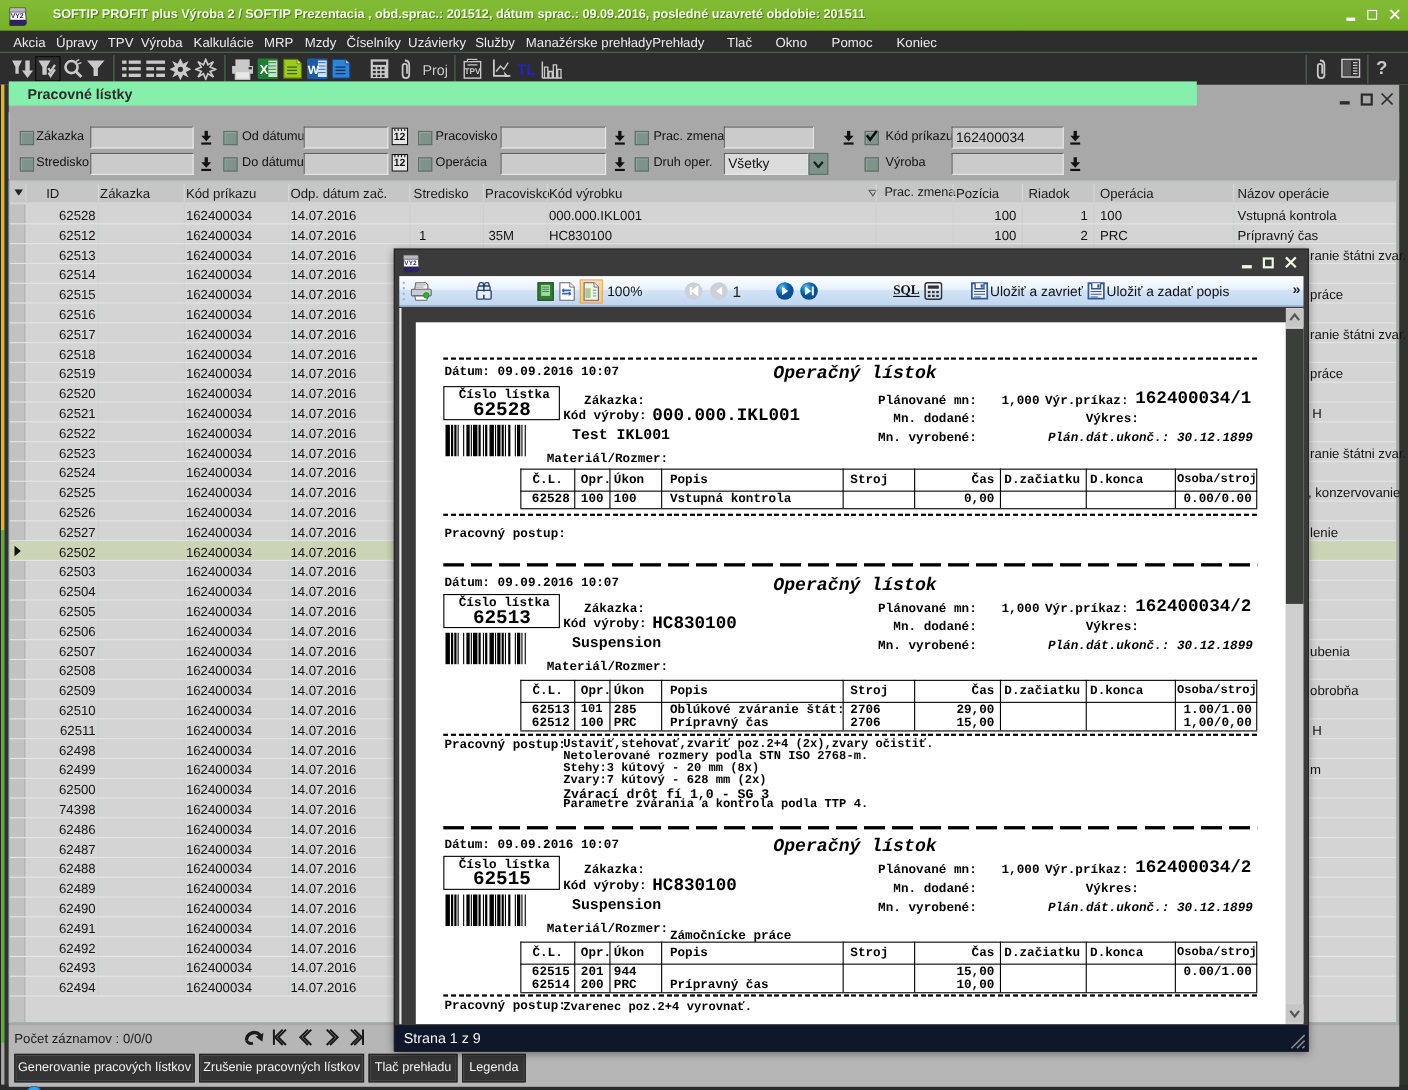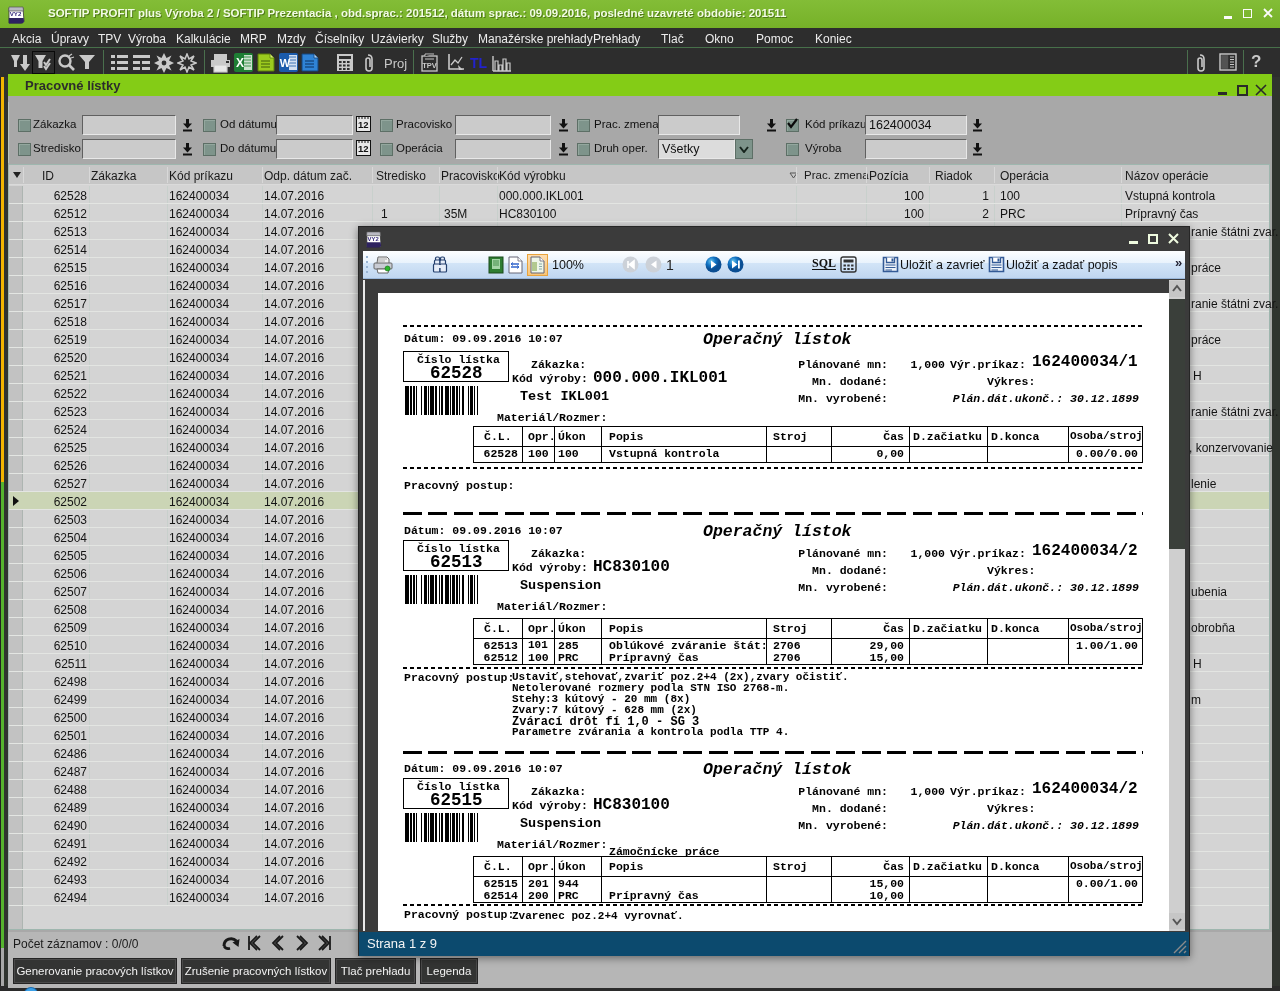--- a/index.html
+++ b/index.html
@@ -15,21 +15,21 @@
 .tsep{position:absolute;top:1px;width:1px;height:26px;background:#4a6f4d;}
 .tico{position:absolute;top:4px;}
 
 #frame{left:0;top:77px;width:1280px;height:914px;background:#a8a8a8;}
 #stripL1{left:0;top:77px;width:1px;height:911px;background:#222;}
 #stripY{left:1px;top:77px;width:3px;height:405px;background:#f2b500;}
 #stripG{left:1px;top:482px;width:3px;height:466px;background:#55b42e;}
 #stripL2{left:4px;top:77px;width:4px;height:911px;background:#30342f;}
 #borderR{left:1272px;top:77px;width:8px;height:914px;background:#30342f;}
 #borderB{left:0;top:986px;width:1280px;height:5px;background:#2b2b2b;}
-#paneltitle{left:8px;top:74px;width:1264px;height:22px;background:#84cc16;}
+#paneltitle{left:8px;top:74px;width:1080px;height:22px;background:#86efac;}
 #paneltitle span{position:absolute;left:17px;top:4px;font-weight:bold;font-size:13px;color:#2c2c2c;}
 #filters{left:8px;top:102px;width:1264px;height:61px;background:#a8a8a8;border-left:1px solid #b8c4be;}
 .cb{position:absolute;width:13px;height:13px;background:#7e948b;border:1px solid #5d6f66;box-shadow:inset 1px 1px 0 #93a79e;}
 .flab{position:absolute;font-size:11.5px;color:#111;white-space:nowrap;}
 .fin{position:absolute;height:20px;background:#cbcbcb;border:1px solid #606060;border-bottom-color:#e8e8e8;border-right-color:#e8e8e8;font-size:12.5px;color:#111;line-height:18px;padding-left:3px;}
 .dl{position:absolute;width:13px;height:14px;}
 
 #grid{left:8px;top:164px;width:1262px;height:766px;background:#d4d4d4;border:1px solid #9eb6ae;}
 #ghead{position:absolute;left:0;top:0;width:1260px;height:20px;background:#c6c6c6;border-bottom:1px solid #dadada;}
 .gh{position:absolute;top:4px;font-size:12px;color:#1a1a1a;white-space:nowrap;}
@@ -47,21 +47,21 @@
 .btn{position:absolute;top:958px;height:26px;background:#333433;border:1px solid #242424;color:#f2f2f2;font-size:11.5px;text-align:center;box-shadow:inset 0 0 0 1px #4a4a4a;white-space:nowrap;}
 .btn div{margin-top:6px;}
 
 #dlg{left:358px;top:226px;width:832px;height:730px;background:#3b3b3b;border:1px solid #262626;box-shadow:0 2px 8px rgba(0,0,0,.45);}
 #dtitle{position:absolute;left:0;top:0;width:830px;height:24px;background:linear-gradient(#82bd35,#74af27);}
 #dtitle b{position:absolute;left:27px;top:5px;font-size:13px;color:#fdfef9;font-weight:bold;}
 #dtool{position:absolute;left:4px;top:24px;width:822px;height:28px;background:linear-gradient(#fdfeff,#e8f2fc 45%,#d2e4f7 46%,#c0d6f0);border-bottom:1px solid #9ab7da;}
 #dview{position:absolute;left:4px;top:53px;width:822px;height:651px;background:#3b3b3b;}
 #dpage{position:absolute;left:15px;top:13px;width:791px;height:638px;background:#fff;overflow:hidden;}
 #dsb{position:absolute;left:806px;top:0;width:16px;height:651px;background:#cfcfcf;}
-#dstatus{position:absolute;left:0;top:705px;width:830px;height:24px;background:#0c4a6e;}
+#dstatus{position:absolute;left:0;top:705px;width:830px;height:24px;background:#0f172a;}
 #dstatus span{position:absolute;left:8px;top:4px;font-size:13px;color:#f4f4f4;}
 
 .m{position:absolute;font-family:"Liberation Mono",monospace;font-weight:bold;color:#000;white-space:pre;}
 .dash{position:absolute;height:2px;background:repeating-linear-gradient(90deg,#000 0 4.5px,transparent 4.5px 7px);}
 .hdash{position:absolute;height:3px;background:repeating-linear-gradient(90deg,#000 0 19px,transparent 19px 25.5px);}
 .pline{position:absolute;background:#000;}
 </style></head><body>
 <div id="app">
 <div id="titlebar" class="abs"></div>
     <div id="titletext" class="abs">SOFTIP PROFIT plus Výroba 2 / SOFTIP Prezentacia , obd.sprac.: 201512, dátum sprac.: 09.09.2016, posledné uzavreté obdobie: 201511</div>
@@ -530,21 +530,21 @@
           <span class="gcell" style="left:160px">162400034</span>
           <span class="gcell" style="left:255px">14.07.2016</span>
           <span class="gcell" style="left:1182px">m</span>
         </div>
         <div class="grow" style="top:522px">
           <span class="gcell gright" style="left:12px;width:66px">62500</span>
           <span class="gcell" style="left:160px">162400034</span>
           <span class="gcell" style="left:255px">14.07.2016</span>
         </div>
         <div class="grow" style="top:540px">
-          <span class="gcell gright" style="left:12px;width:66px">62501</span>
+          <span class="gcell gright" style="left:12px;width:66px">74398</span>
           <span class="gcell" style="left:160px">162400034</span>
           <span class="gcell" style="left:255px">14.07.2016</span>
         </div>
         <div class="grow" style="top:558px">
           <span class="gcell gright" style="left:12px;width:66px">62486</span>
           <span class="gcell" style="left:160px">162400034</span>
           <span class="gcell" style="left:255px">14.07.2016</span>
         </div>
         <div class="grow" style="top:576px">
           <span class="gcell gright" style="left:12px;width:66px">62487</span>
@@ -887,20 +887,21 @@
           <div class="m" style="left:231px;top:346px;font-size:11.5px;font-style:normal;font-weight:bold;">Oblúkové zváranie štát:</div>
           <div class="m" style="left:395px;top:346px;font-size:11.5px;font-style:normal;font-weight:bold;">2706</div>
           <div class="m" style="left:106px;top:346px;width:420px;text-align:right;font-size:11.5px;font-style:normal;">29,00</div>
           <div class="m" style="left:340px;top:346px;width:420px;text-align:right;font-size:11.5px;font-style:normal;">1.00/1.00</div>
           <div class="m" style="left:-280px;top:358px;width:420px;text-align:right;font-size:11.5px;font-style:normal;"><b>62512</b></div>
           <div class="m" style="left:150px;top:358px;font-size:11.5px;font-style:normal;font-weight:bold;">100</div>
           <div class="m" style="left:180px;top:358px;font-size:11.5px;font-style:normal;font-weight:bold;">PRC</div>
           <div class="m" style="left:231px;top:358px;font-size:11.5px;font-style:normal;font-weight:bold;">Prípravný čas</div>
           <div class="m" style="left:395px;top:358px;font-size:11.5px;font-style:normal;font-weight:bold;">2706</div>
           <div class="m" style="left:106px;top:358px;width:420px;text-align:right;font-size:11.5px;font-style:normal;">15,00</div>
+          <div class="m" style="left:340px;top:358px;width:420px;text-align:right;font-size:11.5px;font-style:normal;">1,00/0,00</div>
           <div class="dash" style="left:25px;top:374px;width:740px"></div>
           <div class="m" style="left:26px;top:378px;font-size:11.5px;font-style:normal;font-weight:bold;">Pracovný postup:</div>
           <div class="m" style="left:134px;top:378px;font-size:11px;font-style:normal;font-weight:bold;">Ustaviť,stehovať,zvariť poz.2+4 (2x),zvary očistiť.</div>
           <div class="m" style="left:134px;top:389px;font-size:11px;font-style:normal;font-weight:bold;">Netolerované rozmery podla STN ISO 2768-m.</div>
           <div class="m" style="left:134px;top:400px;font-size:11px;font-style:normal;font-weight:bold;">Stehy:3 kútový - 20 mm (8x)</div>
           <div class="m" style="left:134px;top:411px;font-size:11px;font-style:normal;font-weight:bold;">Zvary:7 kútový - 628 mm (2x)</div>
           <div class="m" style="left:134px;top:422px;font-size:12px;font-style:normal;font-weight:bold;">Zvárací drôt fí 1,0 - SG 3</div>
           <div class="m" style="left:134px;top:433px;font-size:11px;font-style:normal;font-weight:bold;">Parametre zvárania a kontrola podla TTP 4.</div>
           <div class="hdash" style="left:25px;top:458px;width:740px"></div>
           <div class="m" style="left:26px;top:469px;font-size:11.5px;font-style:normal;font-weight:bold;">Dátum: 09.09.2016 10:07</div>

